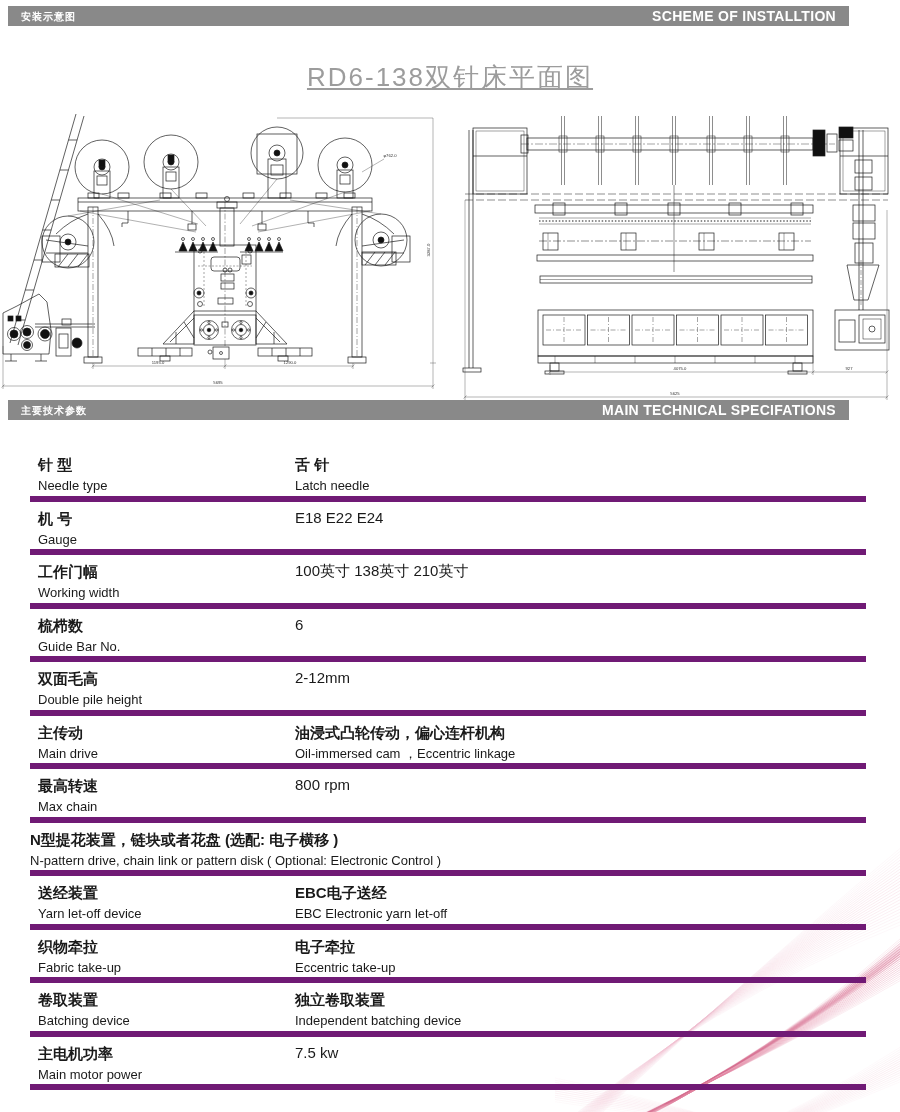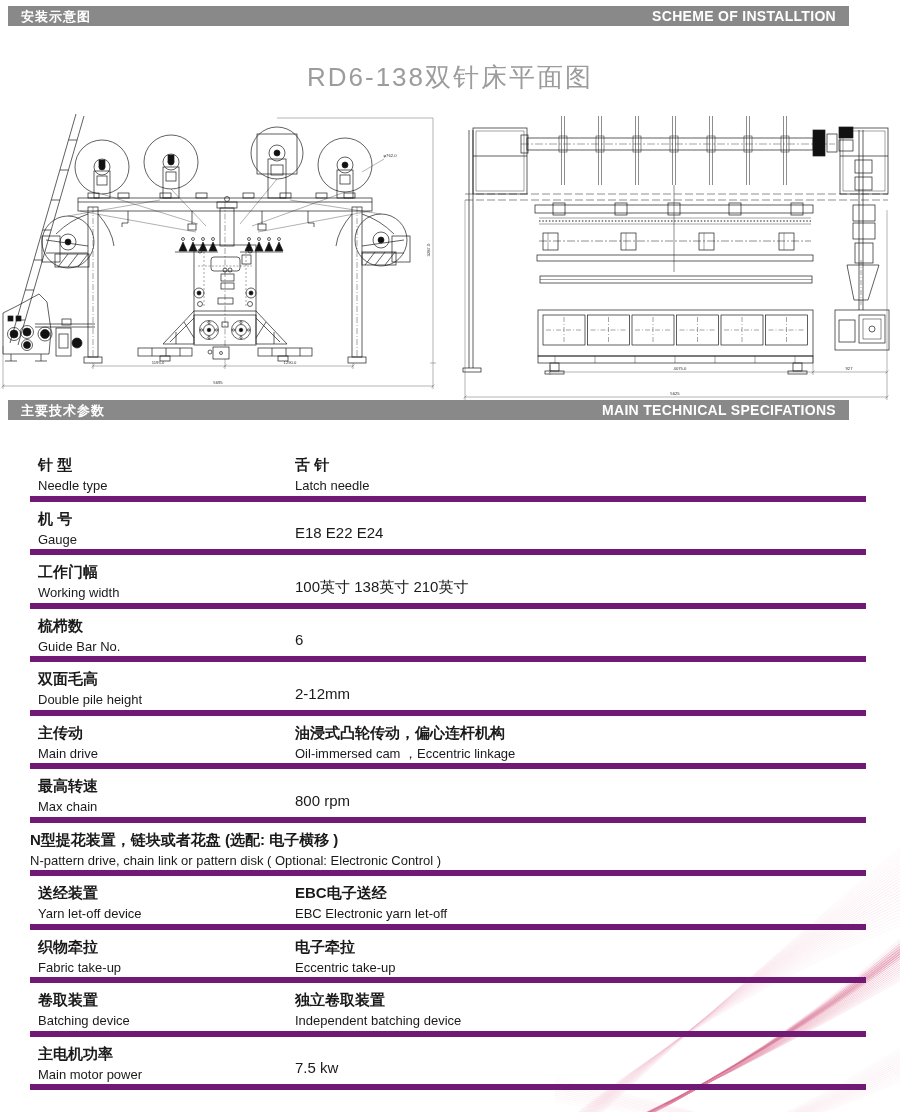--- a/index.html
+++ b/index.html
@@ -5,42 +5,42 @@
   html,body{margin:0;padding:0}
   body{
     width:900px;height:1112px;position:relative;background:#ffffff;
     font-family:"Liberation Sans","DejaVu Sans",sans-serif;color:#1a1a1a;overflow:hidden;
   }
   .bar{
     position:absolute;left:8px;width:841px;height:20px;background:#898989;
     display:flex;align-items:center;justify-content:space-between;
     padding:0 13px;box-sizing:border-box;z-index:2;
   }
-  .bar .zh{color:#fff;font-weight:bold;font-size:13px;letter-spacing:1px}
+  .bar .zh{color:#fff;font-weight:bold;font-size:10px;letter-spacing:1px}
   .bar .en{color:#fff;font-weight:bold;font-size:14px;letter-spacing:.3px}
   #bar1{top:6px}
   #bar2{top:400px}
   .title{
     position:absolute;top:60px;left:0;width:100%;text-align:center;
-    font-size:26px;color:#9c9c9c;letter-spacing:2px;font-weight:400;z-index:1;
+    font-size:26px;color:#9c9c9c;letter-spacing:2px;font-weight:400;z-index:1;text-decoration:underline;
   }
   svg.draw{position:absolute;z-index:1}
   #draw-left{left:0;top:110px;width:450px;height:300px}
   #draw-right{left:455px;top:110px;width:445px;height:300px}
   #swoosh{position:absolute;left:555px;top:838px;width:345px;height:274px;z-index:0;overflow:hidden}
   .specs{position:absolute;left:30px;top:448px;width:836px;z-index:1}
   .row{
     display:flex;border-bottom:6px solid #701a75;height:53.5px;
     box-sizing:border-box;padding-top:6px;
   }
   .col-label{width:265px;padding-left:8px;box-sizing:border-box}
   .col-value{flex:1;padding-right:4px}
   .zh{font-size:15px;font-weight:bold;line-height:21px;white-space:nowrap}
   .en{font-size:13px;font-weight:normal;line-height:22px;white-space:nowrap}
-  .row .col-value.single{display:flex;align-items:flex-end;padding-top:0;padding-bottom:6px}
+  .row .col-value.single{display:flex;align-items:flex-start;padding-top:0;padding-bottom:6px}
   .val{font-size:15px;line-height:20px}
   svg text{font-family:"Liberation Sans","DejaVu Sans",sans-serif;fill:#333;font-size:4.2px;text-anchor:middle}
 </style>
 </head>
 <body>
 
 <div class="bar" id="bar1">
   <span class="zh">安装示意图</span>
   <span class="en">SCHEME OF INSTALLTION</span>
 </div>

